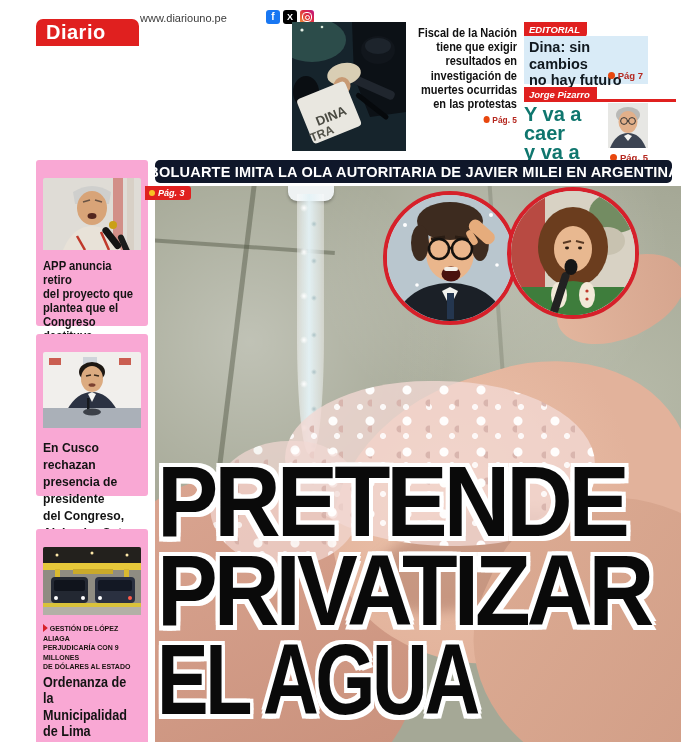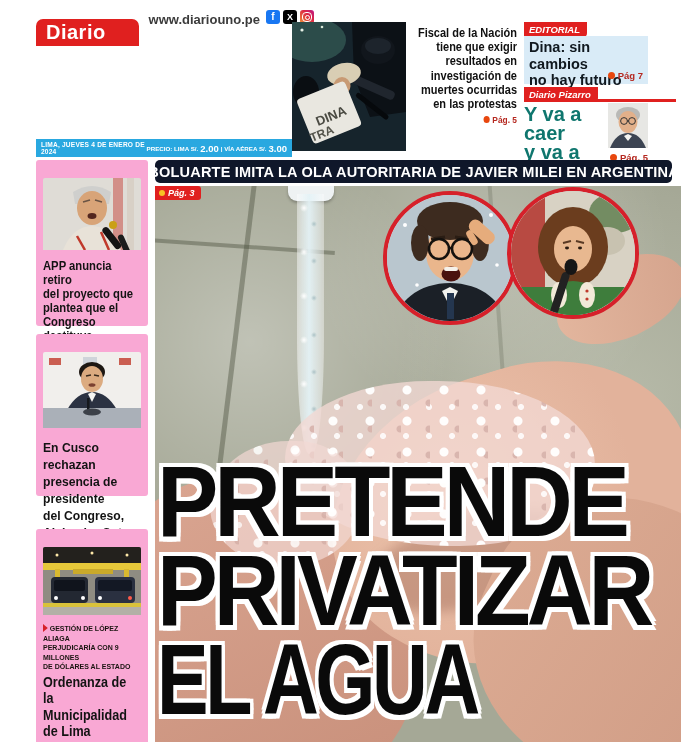--- a/index.html
+++ b/index.html
@@ -1,21 +1,21 @@
 <!DOCTYPE html>
 <html><head>
 <meta charset="utf-8">
 <style>
   html,body{margin:0;padding:0;}
   body{font-family:"Liberation Sans",sans-serif;background:#e9e9e9;}
   .page{position:relative;width:681px;height:742px;background:#fff;overflow:hidden;margin:0 auto;}
   .abs{position:absolute;}
 
   
-  .site-url{left:140px;top:12px;width:120px;text-align:right;font-size:13px;font-weight:bold;color:#3b3b3b;}
+  .site-url{left:140px;top:12px;width:120px;font-size:11px;font-weight:normal;color:#3b3b3b;}
   .social{left:266px;top:10px;display:flex;gap:3px;}
   .sicon{width:14px;height:14px;border-radius:3px;color:#fff;font-size:10px;font-weight:bold;
          display:flex;align-items:center;justify-content:center;line-height:1;}
   .fb{background:#1877f2;}
   .xx{background:#000;font-size:9px;}
   .ig{background:linear-gradient(45deg,#f09433,#dc2743 60%,#bc1888);position:relative;}
   .ig .frame{position:absolute;inset:2px;border:1.4px solid #fff;border-radius:4px;}
   .ig .lens{position:absolute;left:4.6px;top:4.6px;width:3px;height:3px;border:1.2px solid #fff;border-radius:50%;}
 
   .mast-tab{left:36px;top:19px;width:103px;height:27px;background:#e0201f;border-radius:7px 7px 0 0;}
@@ -65,21 +65,21 @@
   .kicker{margin-top:5px;font-size:7.3px;line-height:9.6px;font-weight:bold;color:#191410;white-space:pre-line;
       transform:scaleX(.96);transform-origin:left top;}
   .arrow{display:inline-block;width:0;height:0;border-left:5px solid #d6202a;border-top:4px solid transparent;
       border-bottom:4px solid transparent;margin-right:2px;vertical-align:-1px;}
   .sb .pagline{margin-top:3px;}
 
   
   .banner{left:155px;top:160px;width:517px;height:23px;background:#0f172a;border-radius:5px;
       display:flex;align-items:center;justify-content:center;}
   .banner span{color:#fff;font-weight:bold;font-size:15px;white-space:nowrap;transform:scaleX(.97);letter-spacing:.2px;}
-  .pag3{left:155px;top:186px;background:#e0201f;color:#fff;font-weight:bold;font-style:italic;font-size:9px;
+  .pag3{left:145px;top:186px;background:#e0201f;color:#fff;font-weight:bold;font-style:italic;font-size:9px;
       padding:2px 6px 2px 4px;border-radius:0 3px 3px 0;display:flex;align-items:center;gap:3px;z-index:6;}
   .pag3 .ydot{width:6px;height:6px;border-radius:50%;background:#f7c324;display:inline-block;}
 
   .mainphoto{left:155px;top:186px;width:526px;height:556px;overflow:hidden;
       background:
         radial-gradient(circle at 18% 28%,rgba(255,255,255,.30),transparent 34%),
         radial-gradient(circle at 64% 12%,rgba(255,255,255,.22),transparent 30%),
         radial-gradient(circle at 88% 40%,rgba(235,240,225,.25),transparent 40%),
         #a5a896;}
   .grout{position:absolute;background:rgba(80,84,66,.45);}
@@ -142,29 +142,20 @@
     <div class="sicon xx">X</div>
     <div class="sicon ig">
         <span class="frame"></span>
         <span class="lens"></span>
       </div>
   </div>
 
   <div class="abs mast-tab">
     <span>Diario</span>
   </div>
-  <div class="abs datebar">
-    <span class="d">LIMA, JUEVES 4 DE ENERO DE 2024</span>
-    <span class="p">
-      <span>PRECIO: LIMA S/.</span>
-      <b>2.00</b>
-      <span>| VÍA AÉREA S/.</span>
-      <b>3.00</b>
-    </span>
-  </div>
 
   <div class="abs protest-photo">
     <svg viewBox="0 0 114 129">
       <rect width="114" height="129" fill="#16242c"></rect>
       <ellipse cx="20" cy="18" rx="34" ry="22" fill="#3f6e64" opacity=".55"></ellipse>
       <ellipse cx="95" cy="12" rx="28" ry="16" fill="#2c4a52" opacity=".6"></ellipse>
       <circle cx="10" cy="8" r="1.6" fill="#e8f2e8"></circle>
         <circle cx="30" cy="5" r="1.3" fill="#d8e8d8"></circle>
       <ellipse cx="14" cy="70" rx="13" ry="16" fill="#0a0e12"></ellipse>
       <path d="M60 0 L114 0 L114 90 L78 95 L62 55 Z" fill="#0c1116"></path>
@@ -195,21 +186,21 @@
 
   <div class="abs redtag ed-tag">EDITORIAL</div>
   <div class="abs ed-box">
     <div class="hl">Dina: sin cambios
 no hay futuro</div>
     <div class="pagline ed-pag">
       <span class="dot"></span>
       <span>Pág 7</span>
     </div>
   </div>
-  <div class="abs redtag jp-tag">Diario Pizarro</div>
+  <div class="abs redtag jp-tag">Jorge Pizarro</div>
   <div class="abs jp-line"></div>
   <div class="abs jp-head">Y va a caer
 y va a caer</div>
   <div class="abs jp-photo">
     <svg viewBox="0 0 40 45">
       <rect width="40" height="45" fill="#e7e7e4"></rect>
       <ellipse cx="20" cy="12" rx="12" ry="8" fill="#b9b9b6"></ellipse>
       <ellipse cx="20" cy="19" rx="9.5" ry="11" fill="#e2b08a"></ellipse>
       <circle cx="16" cy="18" r="3.4" fill="none" stroke="#333" stroke-width="1"></circle>
       <circle cx="24" cy="18" r="3.4" fill="none" stroke="#333" stroke-width="1"></circle>

